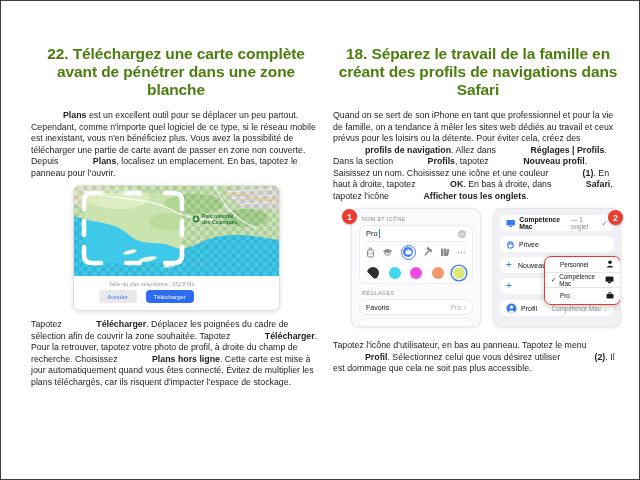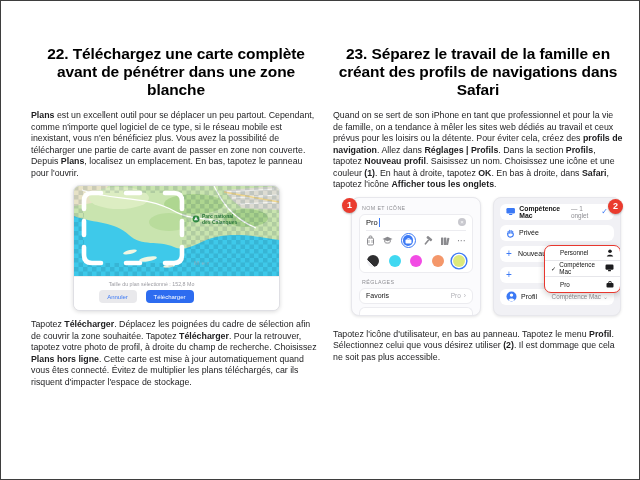--- a/index.html
+++ b/index.html
@@ -1,24 +1,24 @@
 <!DOCTYPE html>
 <html><head>
 <meta charset="utf-8">
 <style>
   * { box-sizing: border-box; margin: 0; padding: 0; }
   html,body { width:640px; height:480px; background:#fff; }
   body { font-family:"Liberation Sans","DejaVu Sans",sans-serif; }
   .page { width:640px; height:480px; border:1px solid #3e3e3e; background:#fff;
           display:flex; gap:12px; padding:28px 18px 0 30px; overflow:hidden; }
   .col { width:290px; flex:0 0 290px; }
-  .heading { color:#000000; font-size:15.5px; line-height:18px; font-weight:700;
+  .heading { color:#4d7c0f; font-size:15.5px; line-height:18px; font-weight:700;
              text-align:center; margin:16px 4px 11px; letter-spacing:-0.1px; }
   .body { font-size:8.8px; line-height:11.5px; color:#1d1d1f; margin:0 0 6px; }
-  .body b { font-weight:700; }
+  .body b { font-weight:700;margin-left:32px; }
 
   
   .mapshot { width:207px; margin:5px auto 8px; border:1px solid #dfdfe4; border-radius:7px;
              overflow:hidden; box-shadow:0 1px 4px rgba(0,0,0,.14); background:#fff; }
   .maparea { display:block; height:90px; }
   .mappanel { background:#fff; padding:4px 0 7px; border-top:1px solid #f0f0f2; }
   .mapcaption { font-size:5.3px; color:#9b9ba1; width:132px; margin-left:12px; text-align:center; }
   .mapbtns { display:flex; gap:9px; padding-left:25px; margin-top:3px; }
   .mapbtns button { border:none; border-radius:4px; font-size:6px; padding:3.5px 0;
                     font-family:inherit; cursor:pointer; }
@@ -120,21 +120,21 @@
           <button class="btn-cancel">Annuler</button>
           <button class="btn-dl">Télécharger</button>
         </div>
       </div>
     </figure>
 
     <p class="body"><span>Tapotez </span><b>Télécharger</b><span>. Déplacez les poignées du cadre de sélection afin de couvrir la zone souhaitée. Tapotez </span><b>Télécharger</b><span>. Pour la retrouver, tapotez votre photo de profil, à droite du champ de recherche. Choisissez </span><b>Plans hors ligne</b><span>. Cette carte est mise à jour automatiquement quand vous êtes connecté. Évitez de multiplier les plans téléchargés, car ils risquent d'impacter l'espace de stockage.</span></p>
   </div>
 
   <div class="col">
-    <h1 class="heading">23. Séparez le travail de la famille en créant des profils de navigations dans Safari</h1>
+    <h1 class="heading">18. Séparez le travail de la famille en créant des profils de navigations dans Safari</h1>
     <p class="body"><span>Quand on se sert de son iPhone en tant que professionnel et pour la vie de famille, on a tendance à mêler les sites web dédiés au travail et ceux prévus pour les loisirs ou la détente. Pour éviter cela, créez des </span><b>profils de navigation</b><span>. Allez dans </span><b>Réglages | Profils</b><span>. Dans la section </span><b>Profils</b><span>, tapotez </span><b>Nouveau profil</b><span>. Saisissez un nom. Choisissez une icône et une couleur </span><b>(1)</b><span>. En haut à droite, tapotez </span><b>OK</b><span>. En bas à droite, dans </span><b>Safari</b><span>, tapotez l'icône </span><b>Afficher tous les onglets</b><span>.</span></p>
 
     <figure class="safarishot">
       <div class="badge badge1">1</div>
       <div class="badge badge2">2</div>
 
       <div class="panel panel1">
         <div class="seclabel">NOM ET ICÔNE</div>
         <div class="card">
           <div class="inputrow">

